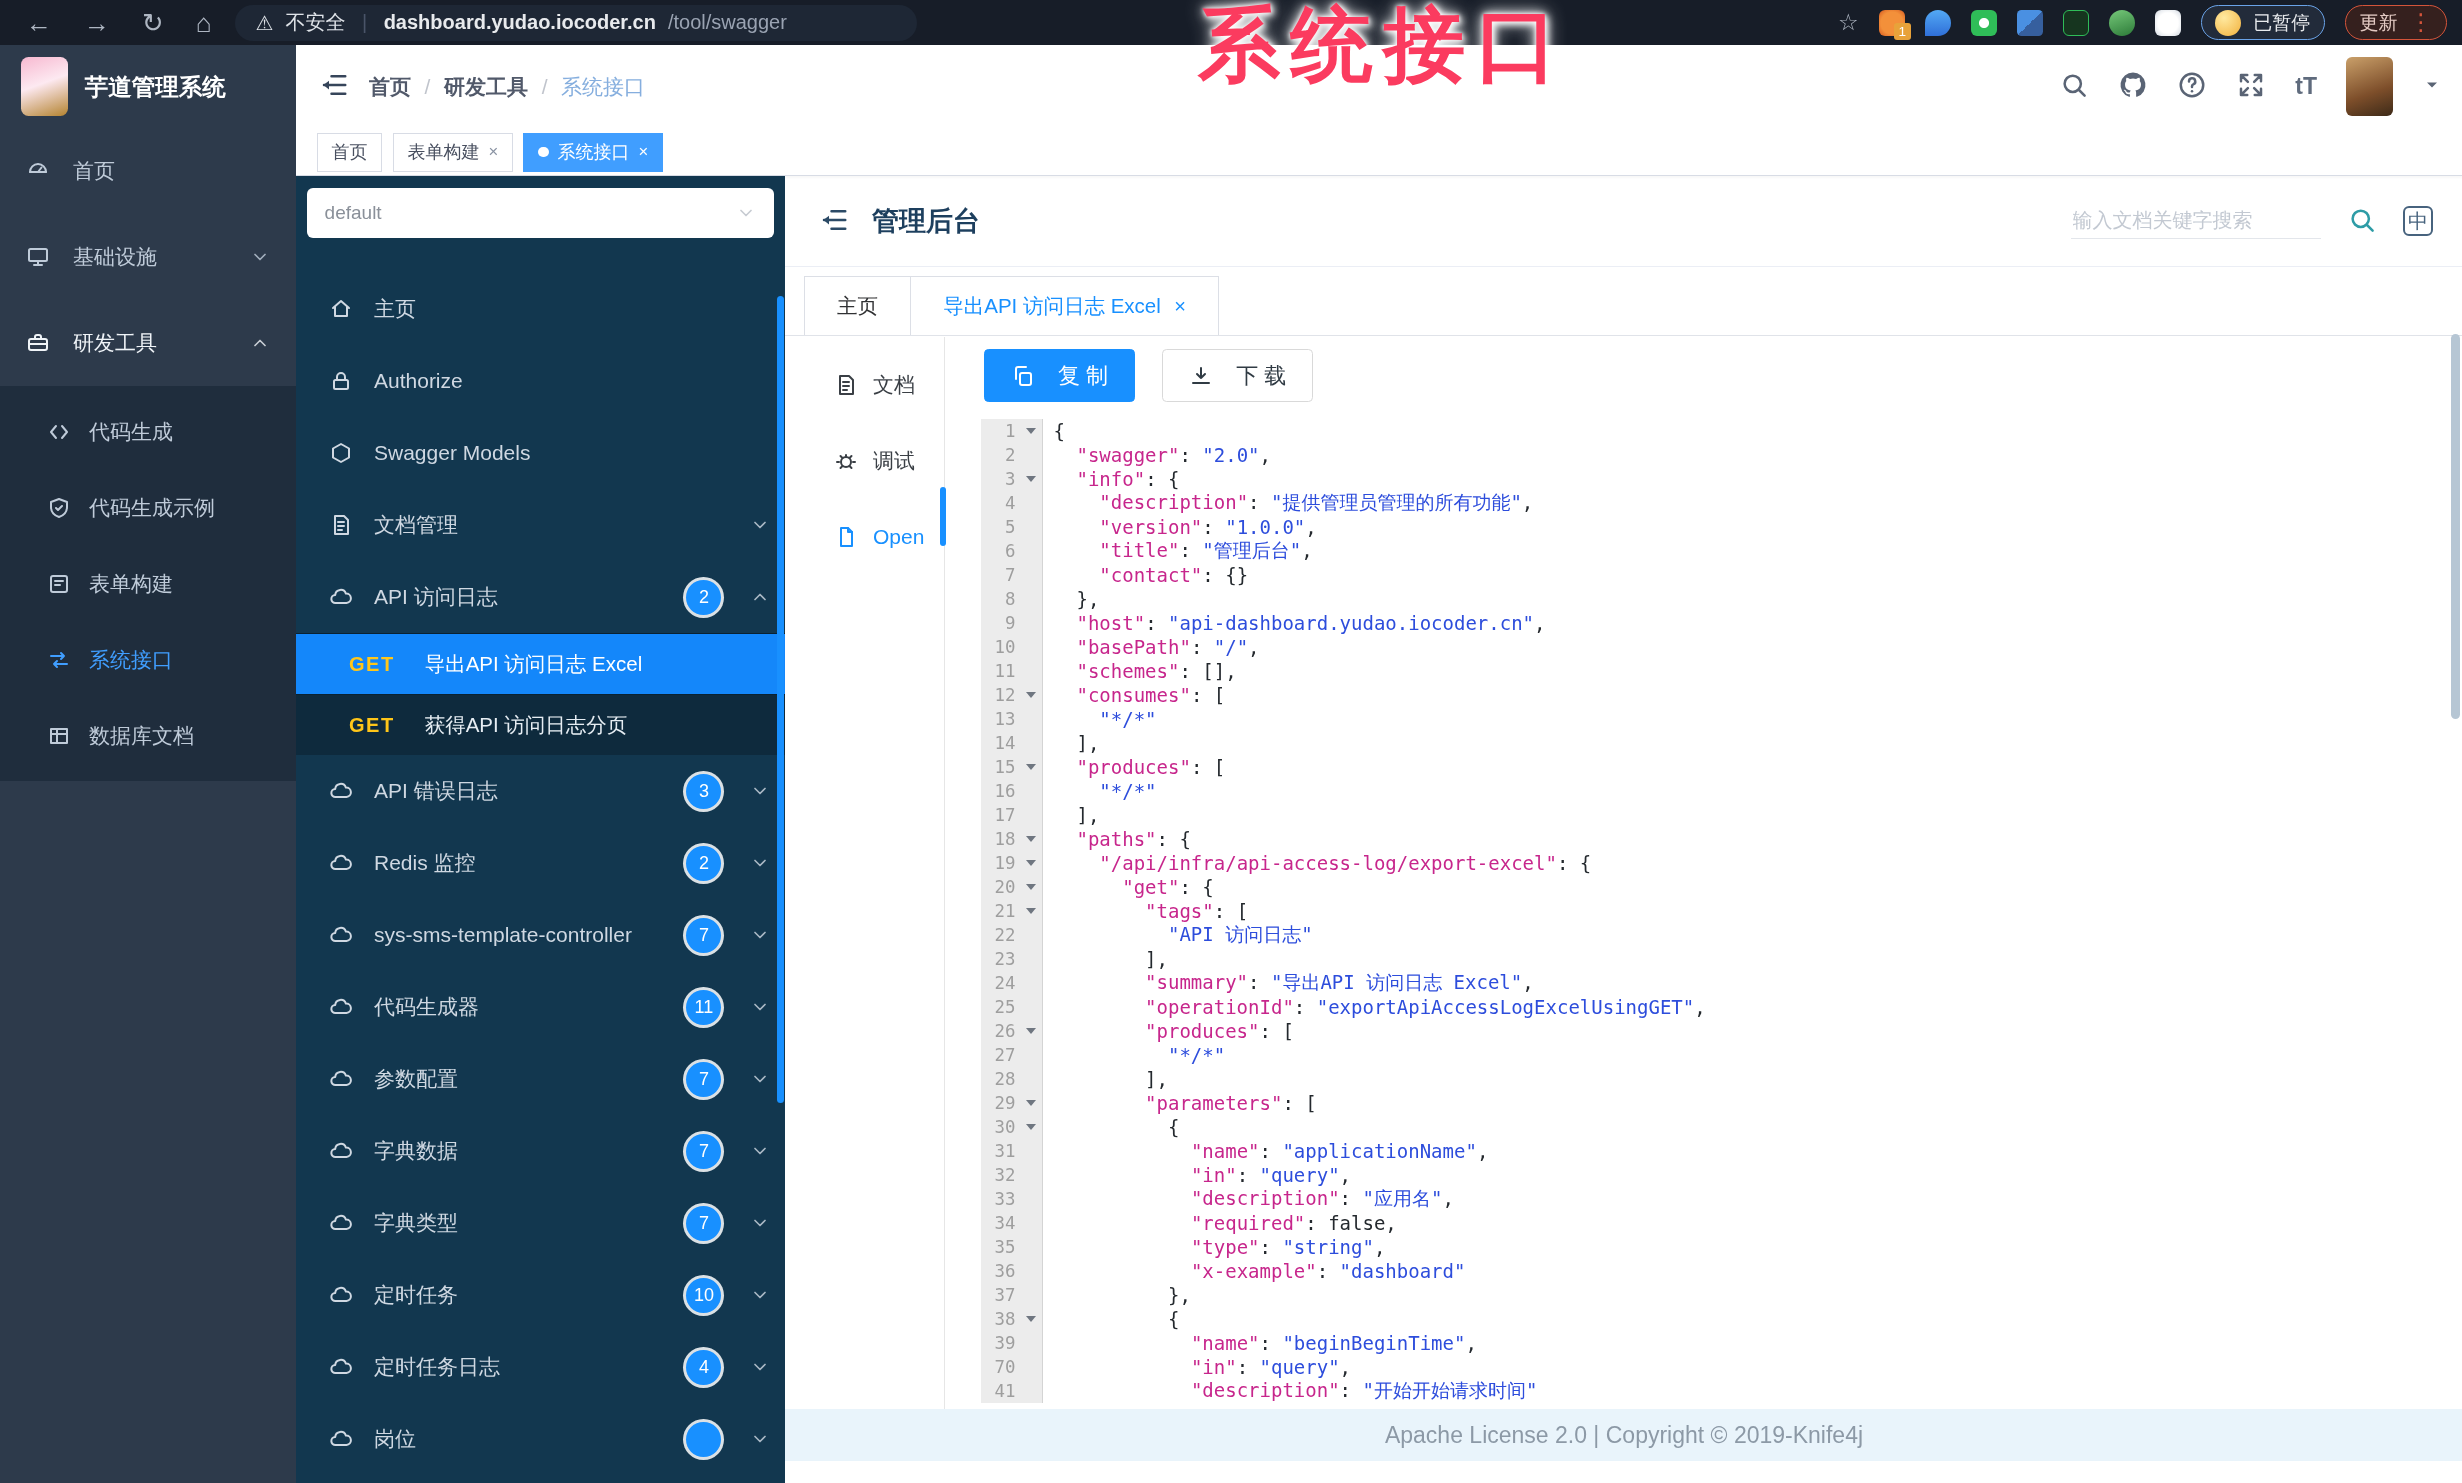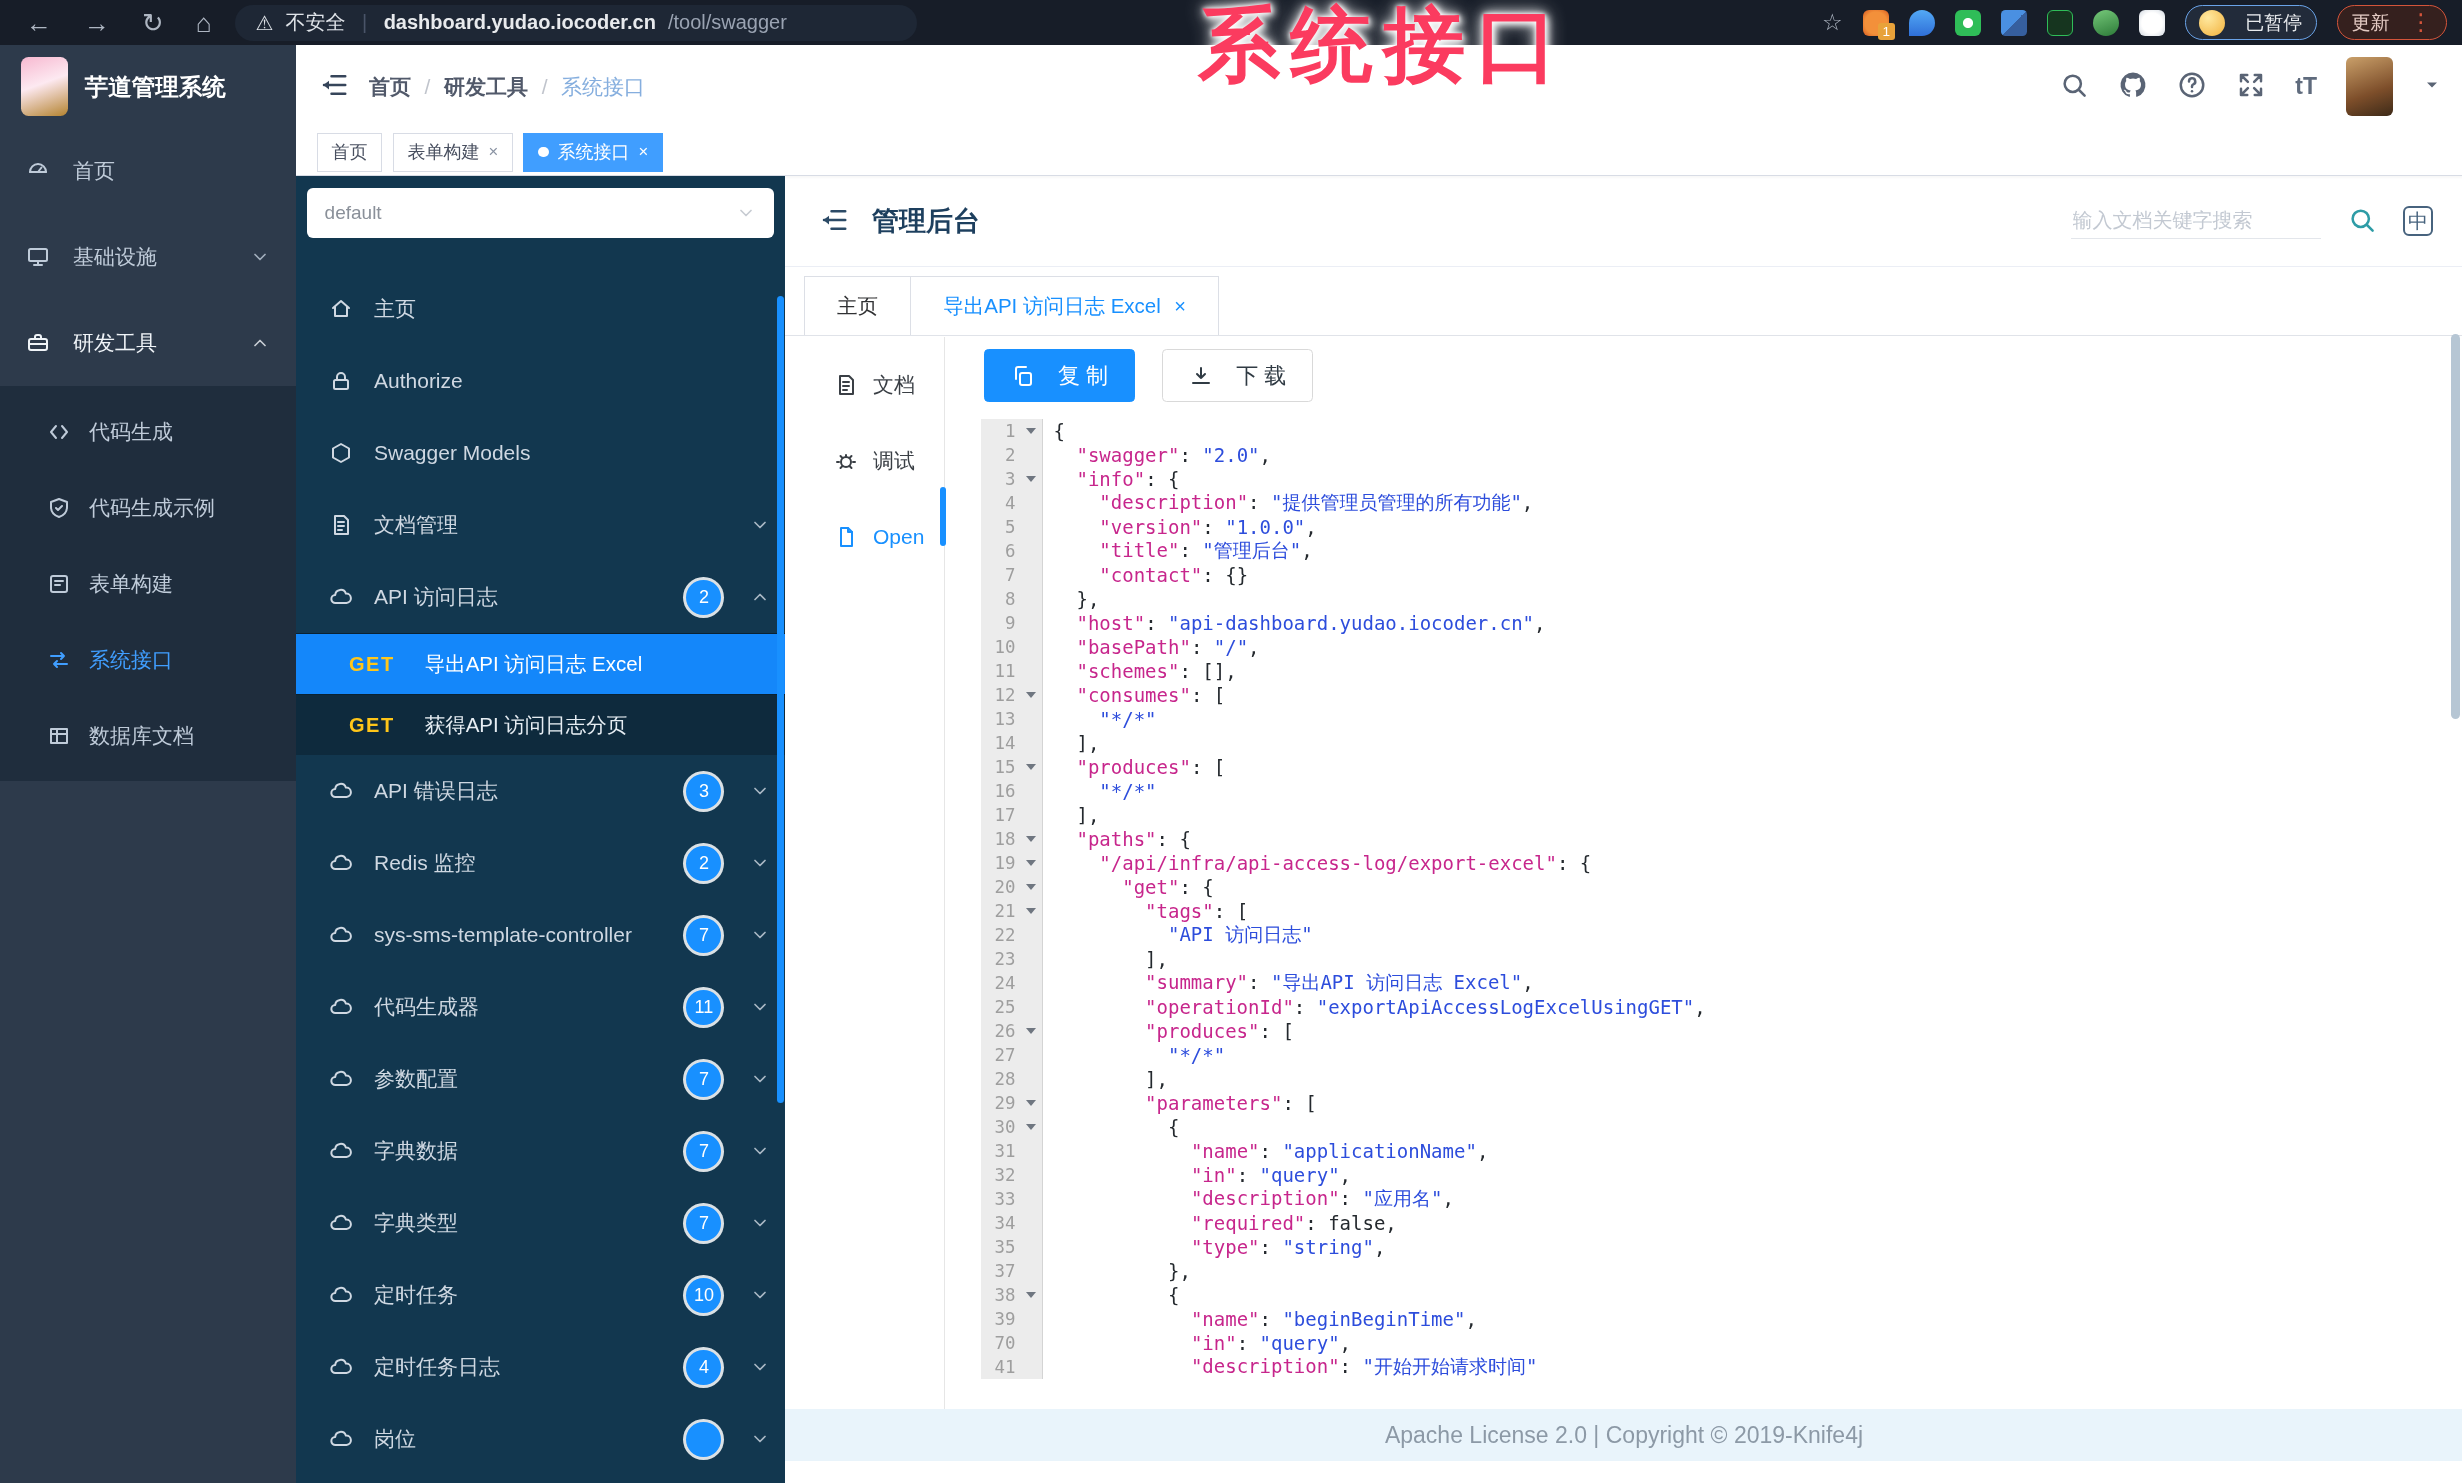--- a/index.html
+++ b/index.html
@@ -10,21 +10,21 @@
   .browser-bar { position:absolute; left:0; top:0; width:2462px; height:45px; background:#171d28; display:flex; align-items:center; color:#aeb6c2; z-index:40; }
   .b-nav { display:flex; align-items:center; gap:32px; padding:0 23px 0 26px; font-size:26px; }
   .b-glyph { cursor:pointer; line-height:1; }
   .omnibox { display:flex; align-items:center; gap:12px; height:36px; padding:0 21px; border-radius:18px; background:#1e2735; color:#dfe3e8; font-size:20px; min-width:682px; }
   .omni-sep { color:#4a5468; padding:0 4.5px; }
   .omni-url { color:#e8eaed; font-weight:bold; }
   .omni-path { color:#9aa3b2; font-weight:normal; }
   .b-right { margin-left:auto; display:flex; align-items:center; gap:20px; padding-right:15px; }
   .ext { width:26px; height:26px; border-radius:6px; position:relative; flex:none; cursor:pointer; }
   .ext .mini-badge { position:absolute; right:-6px; bottom:-4.5px; background:#e8a23a; color:#fff; font-size:13.6px; line-height:1; padding:1.5px 4.5px; border-radius:3px; }
-  .pill { display:flex; align-items:center; gap:20px; height:35px; border-radius:17.4px; padding:0 13.6px; font-size:19px; cursor:pointer; }
+  .pill { display:flex; align-items:center; gap:12px; height:35px; border-radius:17.4px; padding:0 13.6px; font-size:19px; cursor:pointer; }
   .pill.paused { border:1.5px solid #6aa3e8; background:#222b3a; color:#e8eaed; }
   .pill.update { border:1.5px solid #d4543a; background:#35201e; color:#e2c9c2; }
   .emoji-face { width:26px; height:26px; border-radius:50%; background:radial-gradient(circle at 35% 30%, #ffe9a0, #f2b13c); flex:none; }
   .b-dots { color:#d4543a; font-size:23px; }
 
   
   .watermark { position:absolute; left:1198px; top:-9px; z-index:60; font-size:82px; font-weight:bold; letter-spacing:10.6px; color:#fb3b5f;
     text-shadow:0 0 4.5px #fff, 0 0 10.6px #fff, 0 0 20px rgba(255,255,255,.9), 3px 3px 7.6px rgba(255,255,255,.8); pointer-events:none; }
 
   
@@ -541,20 +541,21 @@
         <div class="code-row"><span class="ln">26</span><span class="fc"><span class="fold-tri"></span></span><span class="ct">        <span class="tk-k">"produces"</span><span class="tk-p">: [</span></span></div>
         <div class="code-row"><span class="ln">27</span><span class="fc"></span><span class="ct">          <span class="tk-s">"*/*"</span></span></div>
         <div class="code-row"><span class="ln">28</span><span class="fc"></span><span class="ct">        <span class="tk-p">],</span></span></div>
         <div class="code-row"><span class="ln">29</span><span class="fc"><span class="fold-tri"></span></span><span class="ct">        <span class="tk-k">"parameters"</span><span class="tk-p">: [</span></span></div>
         <div class="code-row"><span class="ln">30</span><span class="fc"><span class="fold-tri"></span></span><span class="ct">          <span class="tk-p">{</span></span></div>
         <div class="code-row"><span class="ln">31</span><span class="fc"></span><span class="ct">            <span class="tk-k">"name"</span><span class="tk-p">: </span><span class="tk-s">"applicationName"</span><span class="tk-p">,</span></span></div>
         <div class="code-row"><span class="ln">32</span><span class="fc"></span><span class="ct">            <span class="tk-k">"in"</span><span class="tk-p">: </span><span class="tk-s">"query"</span><span class="tk-p">,</span></span></div>
         <div class="code-row"><span class="ln">33</span><span class="fc"></span><span class="ct">            <span class="tk-k">"description"</span><span class="tk-p">: </span><span class="tk-s">"应用名"</span><span class="tk-p">,</span></span></div>
         <div class="code-row"><span class="ln">34</span><span class="fc"></span><span class="ct">            <span class="tk-k">"required"</span><span class="tk-p">: </span><span class="tk-b">false</span><span class="tk-p">,</span></span></div>
         <div class="code-row"><span class="ln">35</span><span class="fc"></span><span class="ct">            <span class="tk-k">"type"</span><span class="tk-p">: </span><span class="tk-s">"string"</span><span class="tk-p">,</span></span></div>
+        <div class="code-row"><span class="ln">36</span><span class="fc"></span><span class="ct">            <span class="tk-k">"x-example"</span><span class="tk-p">: </span><span class="tk-s">"dashboard"</span></span></div>
         <div class="code-row"><span class="ln">37</span><span class="fc"></span><span class="ct">          <span class="tk-p">},</span></span></div>
         <div class="code-row"><span class="ln">38</span><span class="fc"><span class="fold-tri"></span></span><span class="ct">          <span class="tk-p">{</span></span></div>
         <div class="code-row"><span class="ln">39</span><span class="fc"></span><span class="ct">            <span class="tk-k">"name"</span><span class="tk-p">: </span><span class="tk-s">"beginBeginTime"</span><span class="tk-p">,</span></span></div>
         <div class="code-row"><span class="ln">70</span><span class="fc"></span><span class="ct">            <span class="tk-k">"in"</span><span class="tk-p">: </span><span class="tk-s">"query"</span><span class="tk-p">,</span></span></div>
         <div class="code-row"><span class="ln">41</span><span class="fc"></span><span class="ct">            <span class="tk-k">"description"</span><span class="tk-p">: </span><span class="tk-s">"开始开始请求时间"</span></span></div>
       </div>
     <div class="m-footer">Apache License 2.0 | Copyright © 2019-Knife4j</div>
   </div>
 
   <div class="page-scroll"></div>

